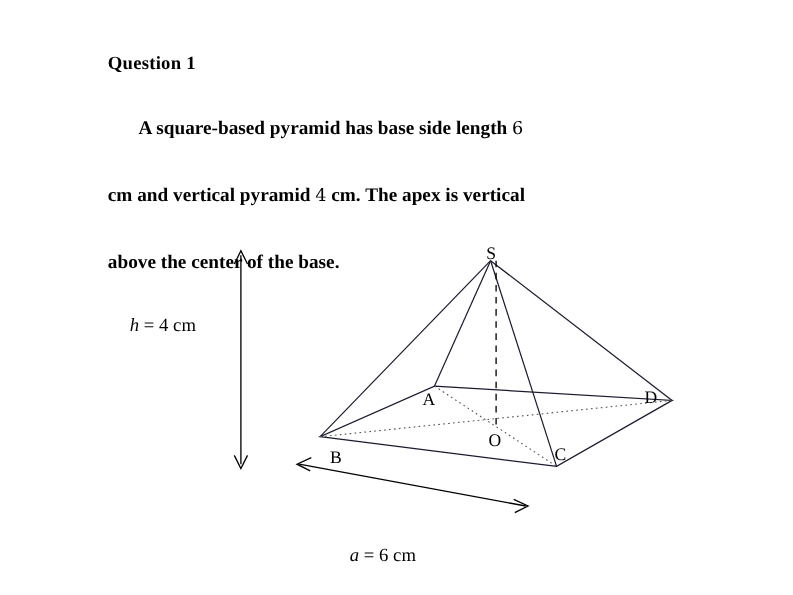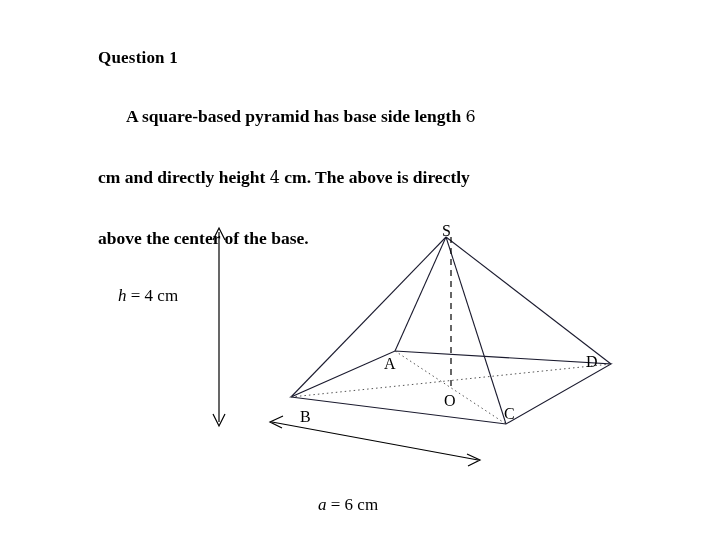--- a/index.html
+++ b/index.html
@@ -76,23 +76,23 @@
 </head>
 <body>
 
 <div id="page">
 
   <div class="q-title">Question 1</div>
 
   <div class="body-text">
     <span class="indent"></span><span>A square-based pyramid has base side length</span>
     <span class="num">6</span><br>
-    <span>cm and directly height</span>
+    <span>cm and vertical pyramid</span>
     <span class="num">4</span>
-    <span>cm.  The above is directly</span><br>
+    <span>cm.  The apex is vertical</span><br>
     <span>above the center of the base.</span>
   </div>
 
   <div class="figure">
 
     <svg width="721" height="331" viewBox="0 0 721 331">
 
       <g stroke="#000" stroke-width="1.2" fill="none">
         <line x1="219" y1="22" x2="219" y2="212"></line>
         <polyline points="213,30 219,18 225,30" fill="none"></polyline>

